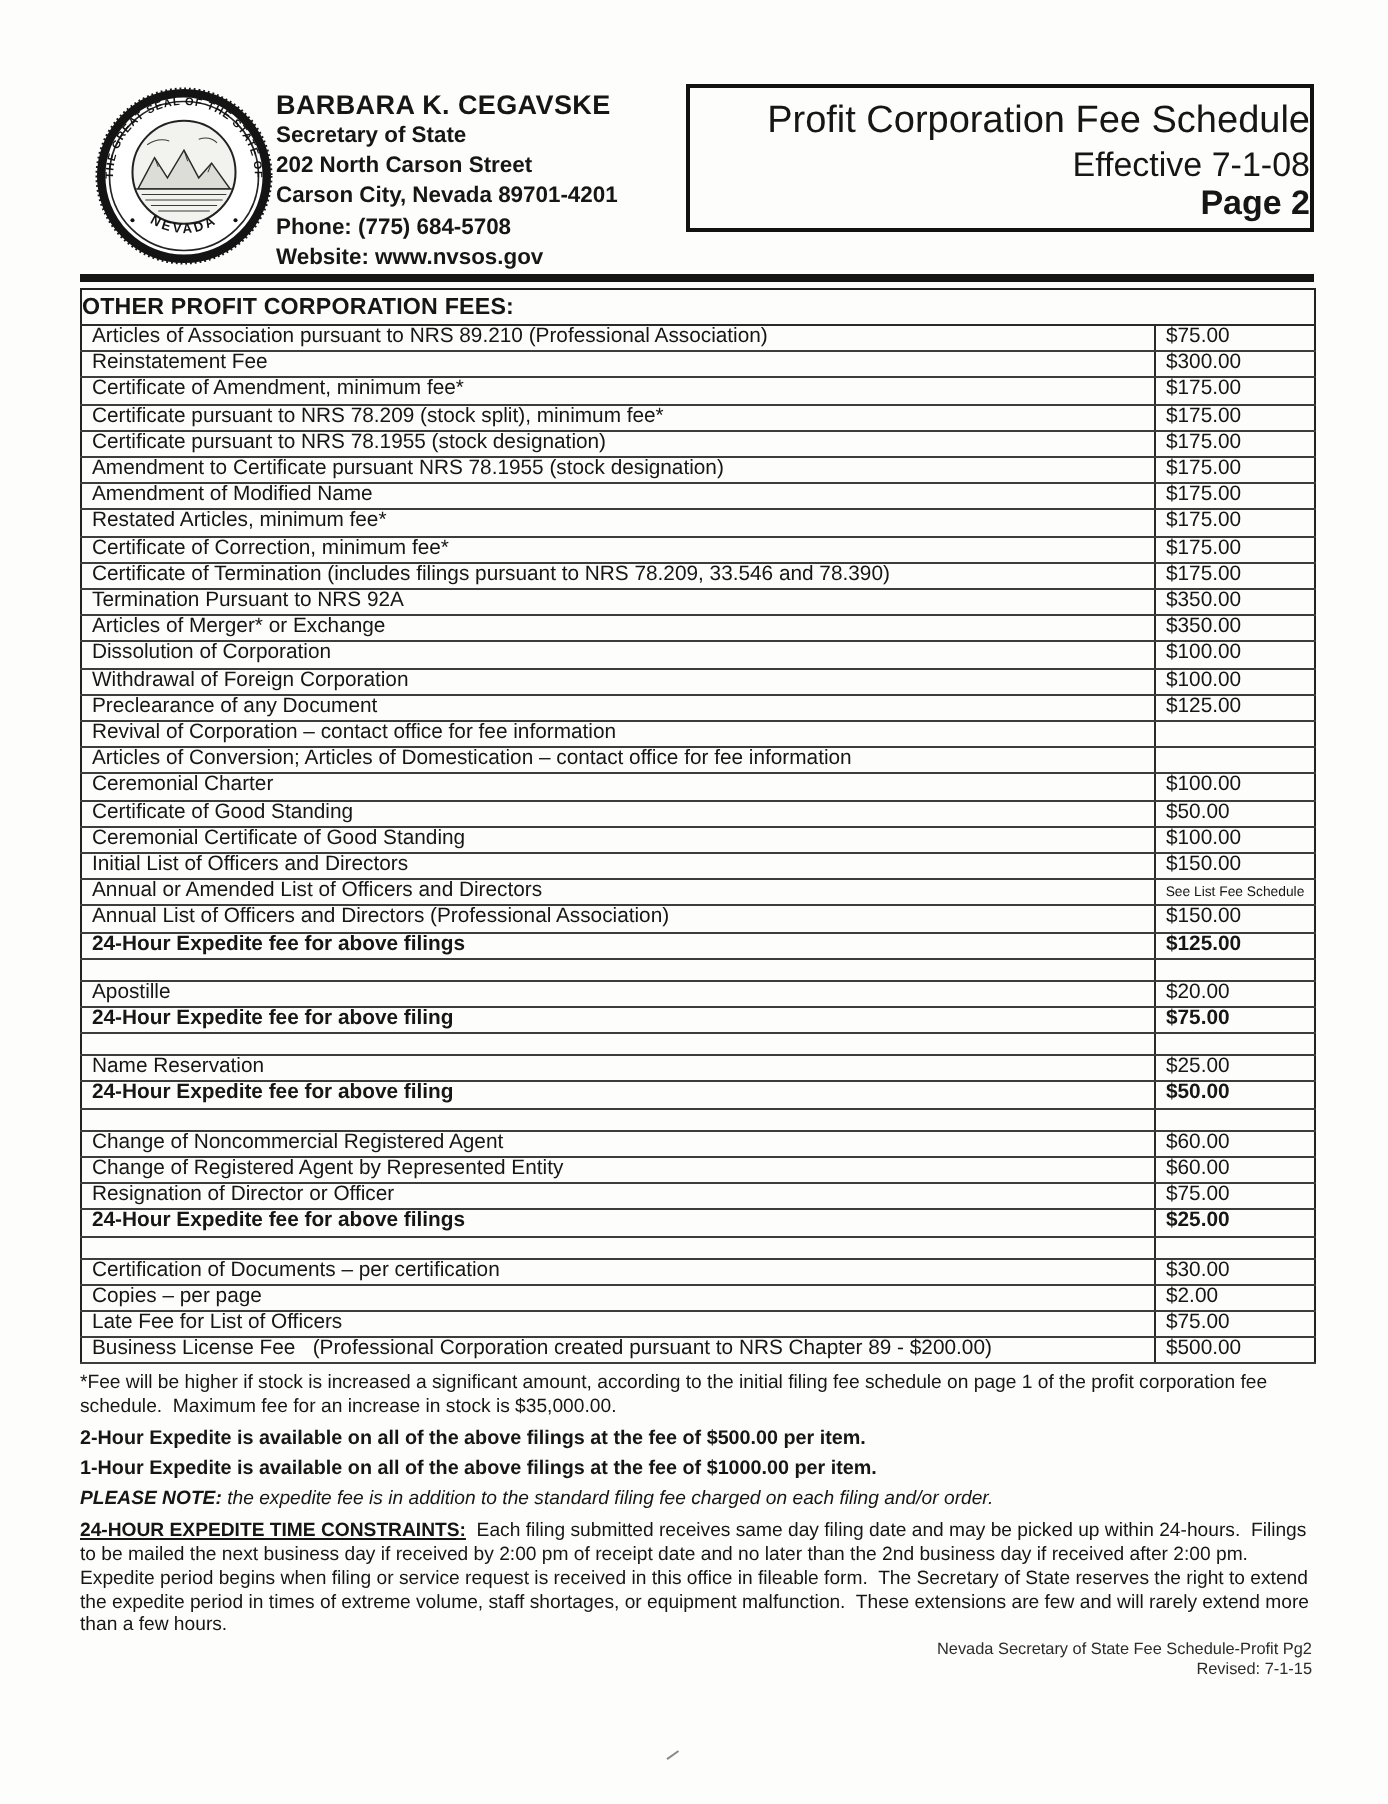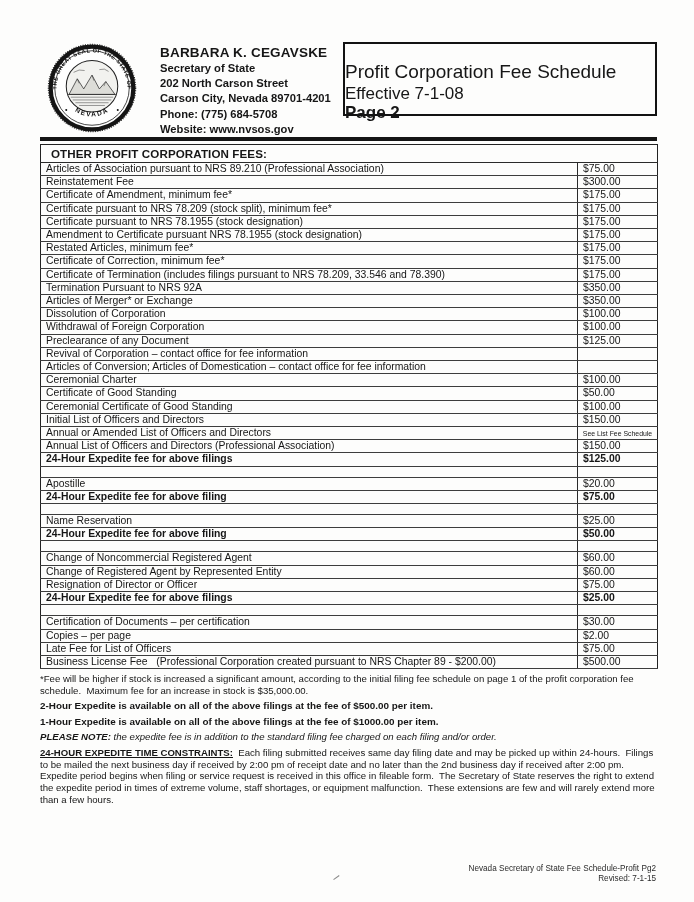--- a/index.html
+++ b/index.html
@@ -10,64 +10,64 @@
     height: 902px;
     background: #fdfdfc;
     overflow: hidden;
     font-family: "Liberation Sans", sans-serif;
     color: #161616;
     margin: 0 auto;
   }
   
   .header { position: relative; height: 137px; }
   .seal { position: absolute; left: 46px; top: 42px; width: 92px; height: 92px; }
-  .contact { position: absolute; left: 160px; top: 44px; font-weight: bold; }
+  .contact { position: absolute; left: 138px; top: 44px; font-weight: bold; }
   .contact .name { font-size: 13.5px; line-height: 17px; letter-spacing: 0.2px; }
   .contact .line { font-size: 11.2px; line-height: 15.2px; }
   .title-box {
     position: absolute; left: 343px; top: 42px; width: 314px; height: 74px;
-    border: 2.5px solid #121212; text-align: left; padding-top: 16px;
+    border: 2.5px solid #121212; text-align: right; padding-top: 5px;
     background: #fdfdfc;
   }
   .title-box .t1 { font-size: 19px; line-height: 23px; }
   .title-box .t2 { font-size: 17px; line-height: 21px; }
   .title-box .t3 { font-size: 17px; line-height: 17px; font-weight: bold; }
   .rule { margin: 0 37px 3px 40px; height: 4px; background: #151515; }
   
   table.fees {
     margin-left: 40px; width: 617px;
     border-collapse: collapse; table-layout: fixed;
     border: 1.6px solid #222;
   }
   table.fees col.c-desc { width: 537px; }
   table.fees col.c-fee  { width: 80px; }
   tr.section th {
     text-align: left; font-size: 11.6px; font-weight: bold;
-    padding: 2px 4px 2px 10px; border-bottom: 1.2px solid #2a2a2a;
+    padding: 2px 4px 2px 0; border-bottom: 1.2px solid #2a2a2a;
     letter-spacing: 0.1px;
   }
   table.fees td {
     font-size: 10.4px; line-height: 10.2px; padding: 1px 4px 1px 5px;
     border-bottom: 1px solid #3d3d3d; vertical-align: middle;
     white-space: pre-wrap; overflow: hidden;
   }
   table.fees td.fee { border-left: 1.1px solid #2a2a2a; }
   table.fees tr.bold td { font-weight: bold; }
   table.fees tr.spacer td { height: 11px; }
   table.fees td.fee-small { font-size: 6.9px; line-height: 7.2px; text-align: center; padding: 1px 2px; }
   
   .notes { margin: 4px 37px 0 40px; }
   .notes p { font-size: 9.6px; line-height: 11.9px; margin-bottom: 3.5px; white-space: pre-wrap; }
   .notes p.note-bold { font-weight: bold; font-size: 9.9px; }
   .notes p.note-italic { font-style: italic; }
   .note-prefix.bold-italic { font-weight: bold; font-style: italic; }
   .note-prefix.bold-underline { font-weight: bold; text-decoration: underline; margin-top: 48px; }
   
   .footer {
-    position: absolute; right: 38px; top: 864px;
+    position: absolute; right: 38px; top: 820px;
     text-align: right; font-size: 8.2px; line-height: 10px; color: #2b2b2b;
   }
   .artifact {
     position: absolute; left: 333px; top: 877px; width: 7px; height: 1.4px;
     background: #8a8a8a; transform: rotate(-35deg);
   }
 </style>
 </head>
 <body>
 
@@ -149,20 +149,24 @@
     </tr>
         <tr>
       <td class="desc">Certificate pursuant to NRS 78.1955 (stock designation)</td>
       <td class="fee">$175.00</td>
     </tr>
         <tr>
       <td class="desc">Amendment to Certificate pursuant NRS 78.1955 (stock designation)</td>
       <td class="fee">$175.00</td>
     </tr>
         <tr>
+      <td class="desc">Amendment of Modified Name</td>
+      <td class="fee">$175.00</td>
+    </tr>
+        <tr>
       <td class="desc">Restated Articles, minimum fee*</td>
       <td class="fee">$175.00</td>
     </tr>
         <tr>
       <td class="desc">Certificate of Correction, minimum fee*</td>
       <td class="fee">$175.00</td>
     </tr>
         <tr>
       <td class="desc">Certificate of Termination (includes filings pursuant to NRS 78.209, 33.546 and 78.390)</td>
       <td class="fee">$175.00</td>

